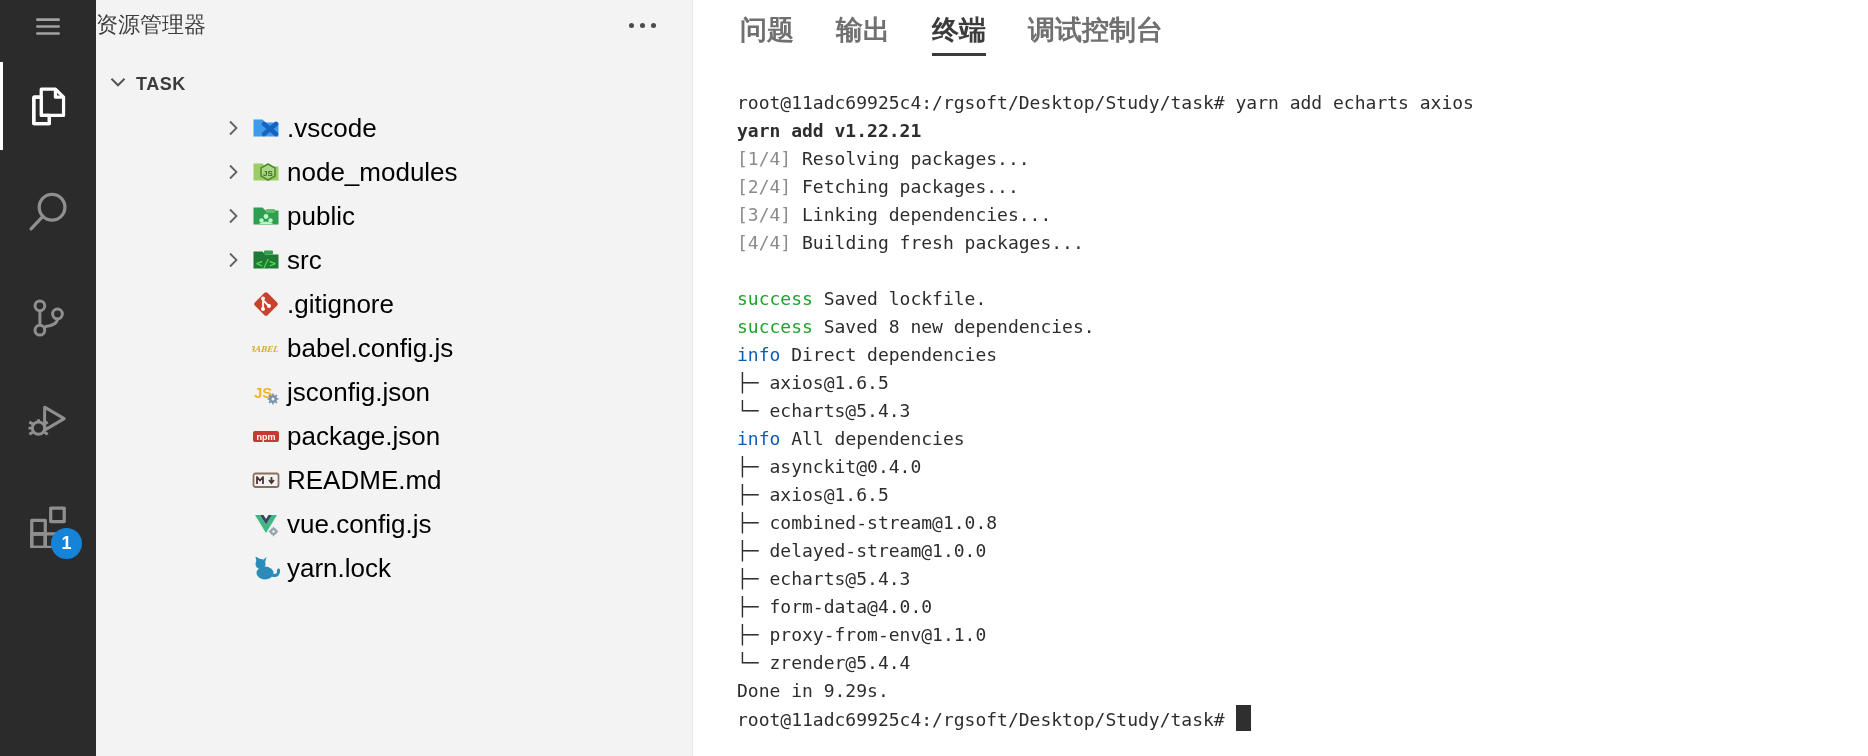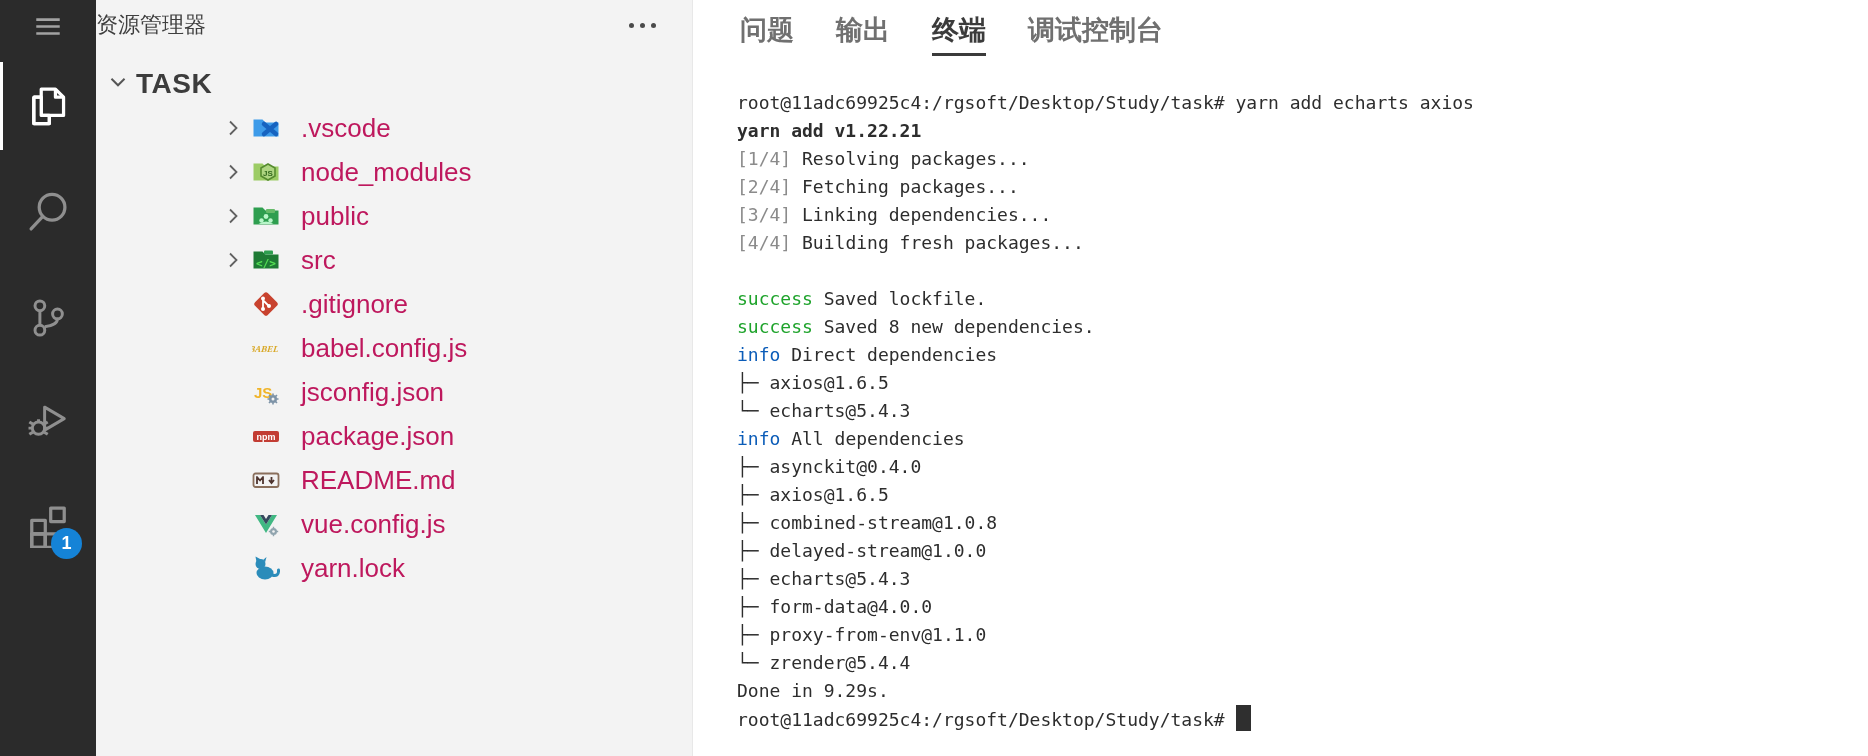--- a/index.html
+++ b/index.html
@@ -24,26 +24,26 @@
 
   
   .sidebar { position:absolute; left:96px; top:0; width:597px; height:756px; background:#f3f3f3; border-right:1px solid #e8e8e8; }
   .sidebar-header { position:relative; height:50px; display:flex; align-items:center; }
   .sidebar-title { font-size:22px; color:#3f3f3f; }
   .more-actions { position:absolute; right:28px; top:10px; width:44px; height:30px; display:flex;
                   align-items:center; justify-content:center; gap:6px; cursor:pointer; }
   .more-actions i { width:5px; height:5px; border-radius:50%; background:#4a4a4a; }
 
   .section-header { margin-top:12px; height:44px; display:flex; align-items:center; padding-left:10px; cursor:pointer; }
-  .section-label { font-size:28px; font-weight:bold; letter-spacing:.5px; color:#3c3c3c; margin-left:6px; }
+  .section-label { font-size:18px; font-weight:bold; letter-spacing:.5px; color:#3c3c3c; margin-left:6px; }
 
   .tree-row { height:44px; display:flex; align-items:center; padding-left:126px; cursor:pointer; }
   .tree-row .twist { width:30px; height:24px; display:flex; align-items:center; }
-  .tree-row .ficon { width:28px; height:28px; margin-right:21px; flex:0 0 28px; }
-  .tree-row .flabel { font-size:26px; color:#be185d; white-space:nowrap; }
+  .tree-row .ficon { width:28px; height:28px; margin-right:7px; flex:0 0 28px; }
+  .tree-row .flabel { font-size:26px; color:#000000; white-space:nowrap; }
 
   
   .panel { position:absolute; left:694px; top:0; width:1174px; height:756px; background:#ffffff; }
   .panel-tabs { display:flex; gap:42px; padding-left:46px; height:60px; align-items:center; }
   .panel-tab { position:relative; height:60px; display:flex; align-items:center; font-size:27px; color:#707070; cursor:pointer;font-weight:bold; }
   .panel-tab.active { color:#3b3b3b; }
   .panel-tab.active::after { content:""; position:absolute; left:0; right:0; bottom:4px; height:3px; background:#3b3b3b; }
 
   .terminal { position:absolute; left:43px; top:60px; right:0; bottom:0; padding-top:29px; cursor:text;
               font-family:"DejaVu Sans Mono", monospace; font-size:18px; line-height:28px; color:#2d2d2d; }

